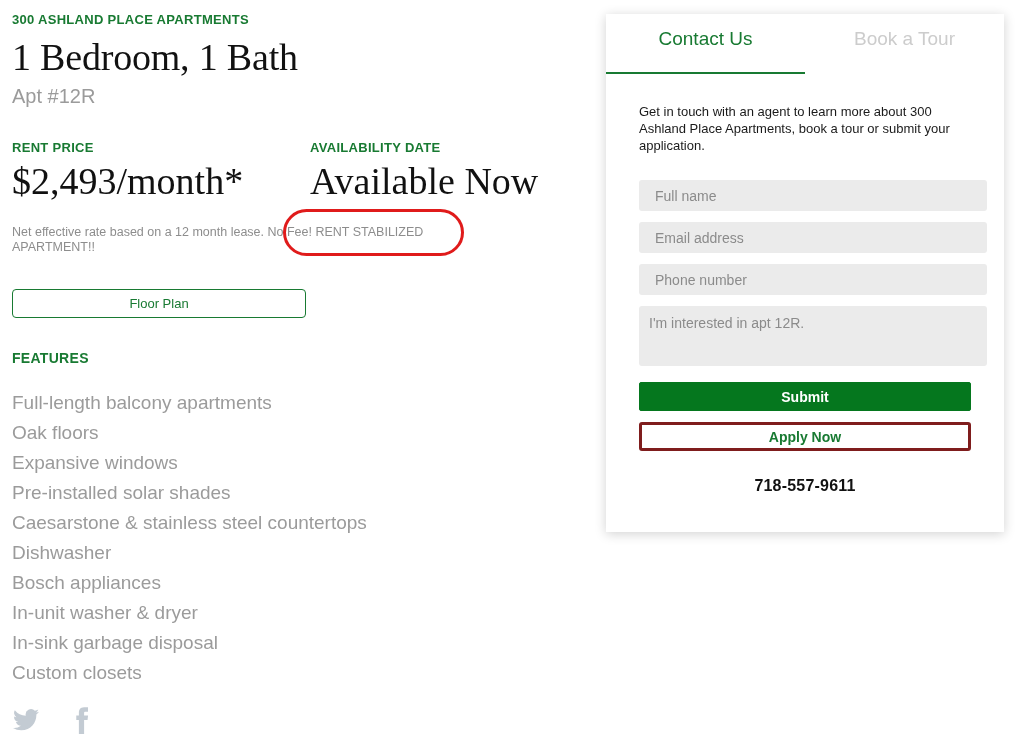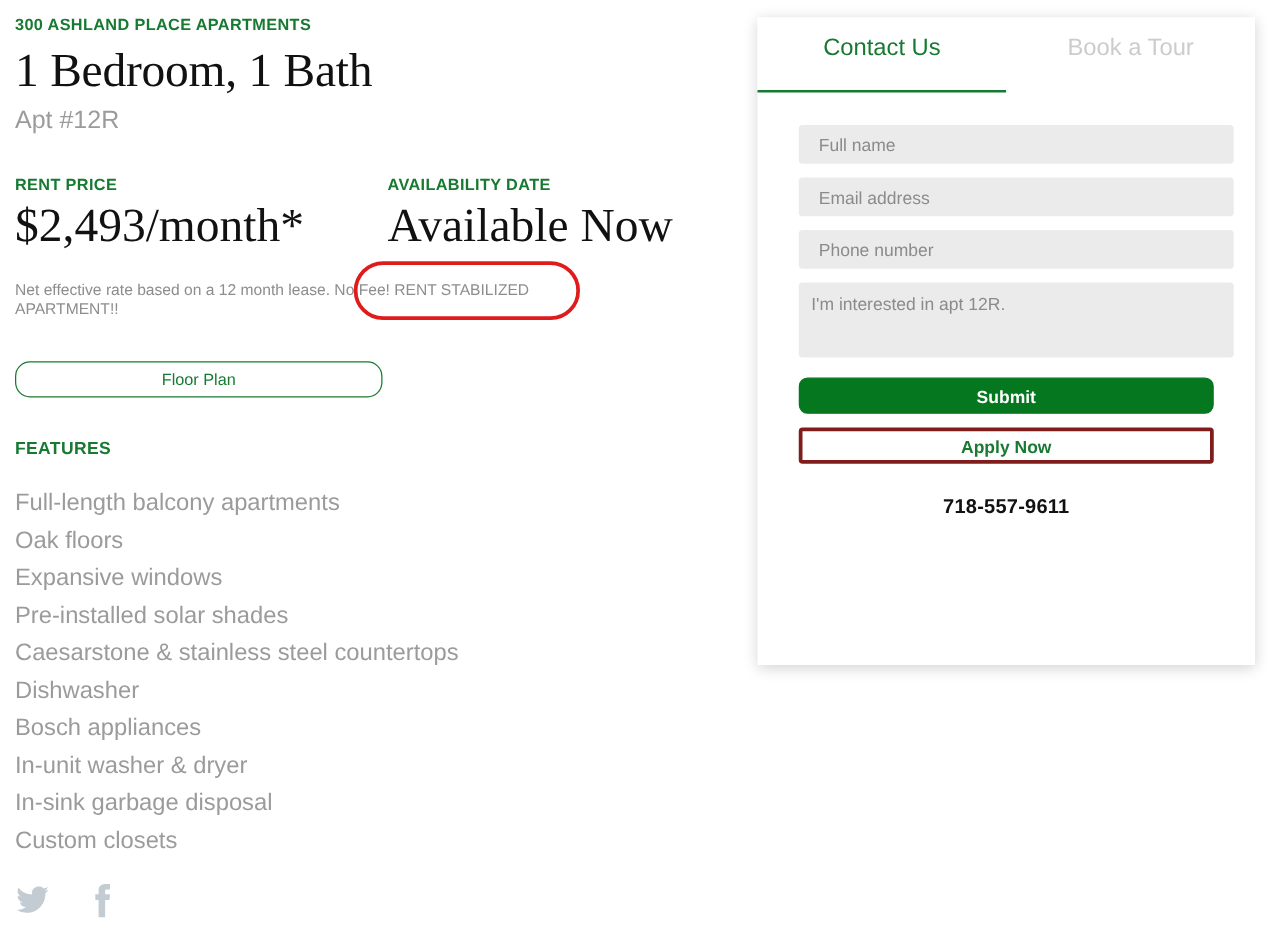--- a/index.html
+++ b/index.html
@@ -98,21 +98,21 @@
     pointer-events: none;
   }
 
   .floorplan-btn {
     position: absolute;
     left: 12px;
     top: 289px;
     width: 294px;
     height: 29px;
     border: 1px solid #187a32;
-    border-radius: 12px;
+    border-radius: 4px;
     background: #ffffff;
     color: #187a32;
     font-size: 13px;
     font-family: "Liberation Sans", sans-serif;
     cursor: pointer;
     padding: 0;
     line-height: 27px;
     text-align: center;
   }
 
@@ -227,21 +227,21 @@
   }
   #name-field { margin-top: 26px; }
 
   .submit-btn {
     display: block;
     width: 332px;
     height: 29px;
     margin-top: 16px;
     background: #05771e;
     border: 1px solid #05771e;
-    border-radius: 7px;
+    border-radius: 2px;
     color: #ffffff;
     font-size: 14px;
     font-weight: bold;
     font-family: "Liberation Sans", sans-serif;
     cursor: pointer;
     padding: 4px;
   }
   .apply-btn {
     display: block;
     width: 332px;
@@ -321,20 +321,21 @@
   </a>
 </div>
 
 <div class="contact-card">
   <div class="tabs">
     <button class="tab active">Contact Us</button>
     <button class="tab">Book a Tour</button>
   </div>
 
   <div class="card-body">
+    <p class="card-desc">Get in touch with an agent to learn more about 300 Ashland Place Apartments, book a tour or submit your application.</p>
 
     <input id="name-field" class="field" type="text" placeholder="Full name" style="">
     <input class="field" type="email" placeholder="Email address" style="">
     <input class="field" type="tel" placeholder="Phone number" style="">
     <textarea class="field" placeholder="I'm interested in apt 12R." style=""></textarea>
 
     <button class="submit-btn">Submit</button>
     <button class="apply-btn">Apply Now</button>
 
     <p class="card-phone">718-557-9611</p>

